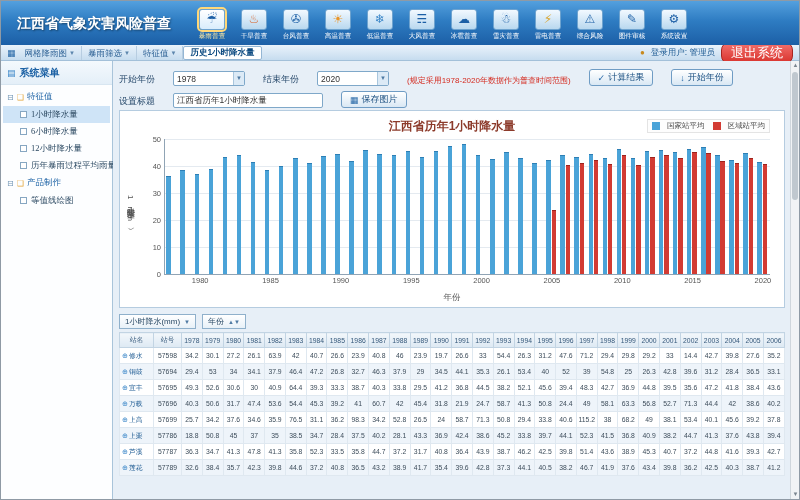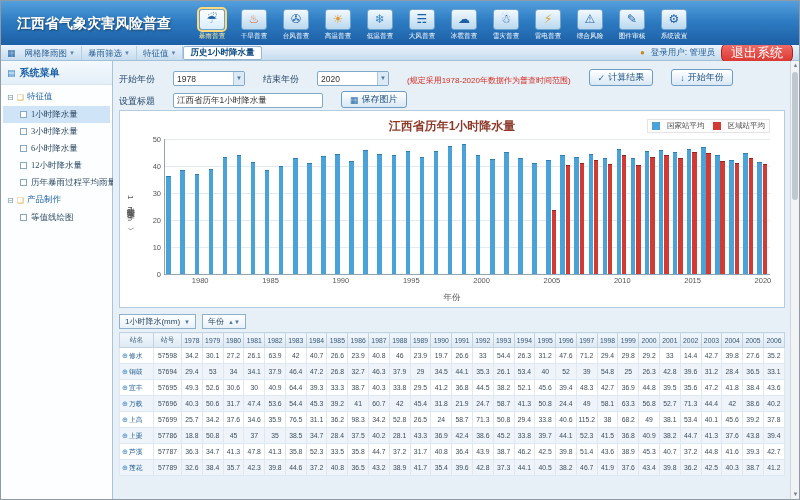--- a/index.html
+++ b/index.html
@@ -183,24 +183,20 @@
       </div>
       <div class="tree">
           <div class="tree-group">
             <span class="tg-exp">⊟</span>
             <span class="tg-folder">❏</span>
             <span>特征值</span>
           </div>
           <div class="tree-item active">
             <span class="cb"></span>
             <span>1小时降水量</span>
-          </div>
-          <div class="tree-item">
-            <span class="cb"></span>
-            <span>3小时降水量</span>
           </div>
           <div class="tree-item">
             <span class="cb"></span>
             <span>6小时降水量</span>
           </div>
           <div class="tree-item">
             <span class="cb"></span>
             <span>12小时降水量</span>
           </div>
           <div class="tree-item">

